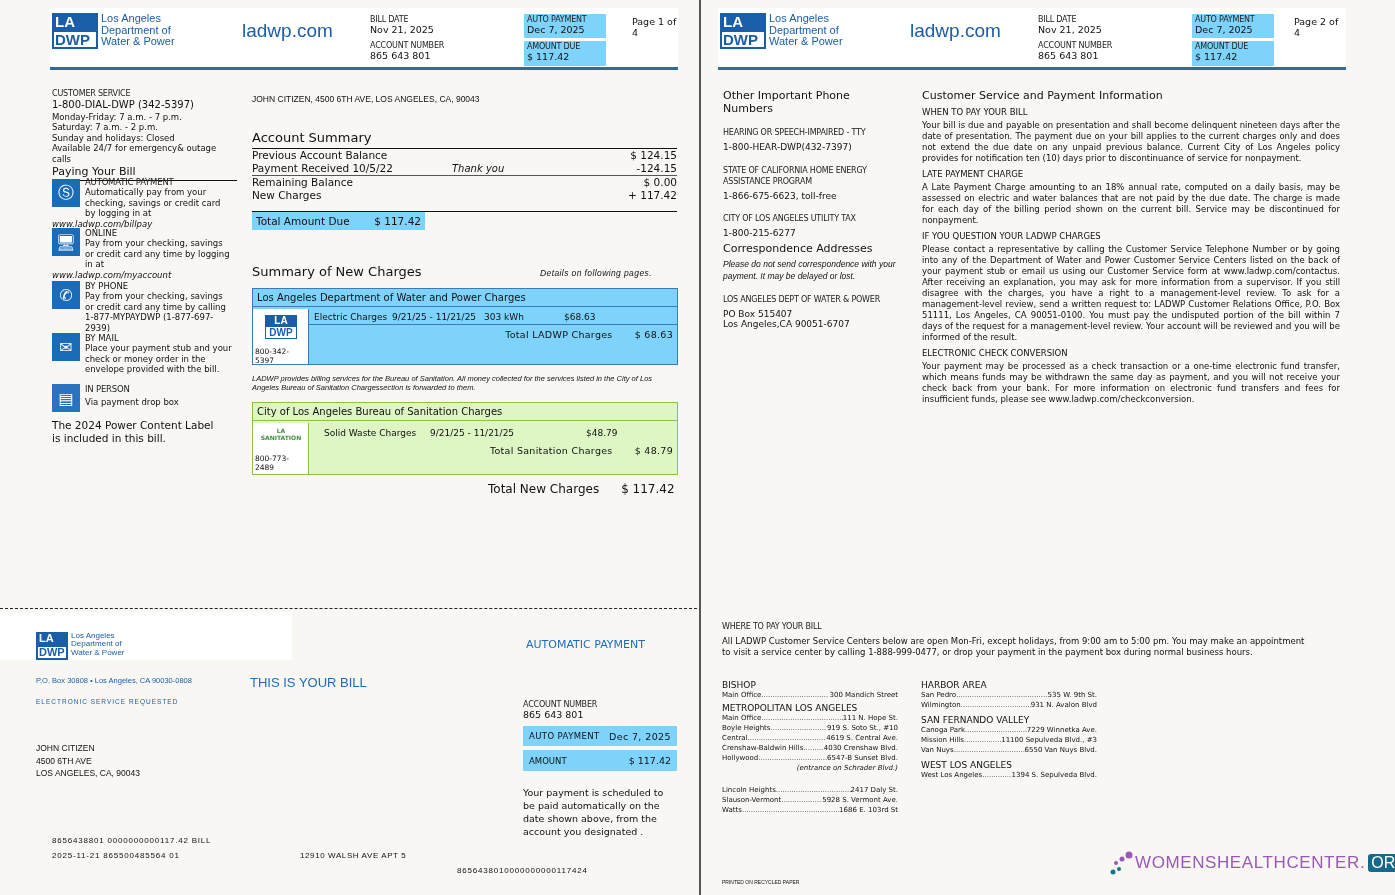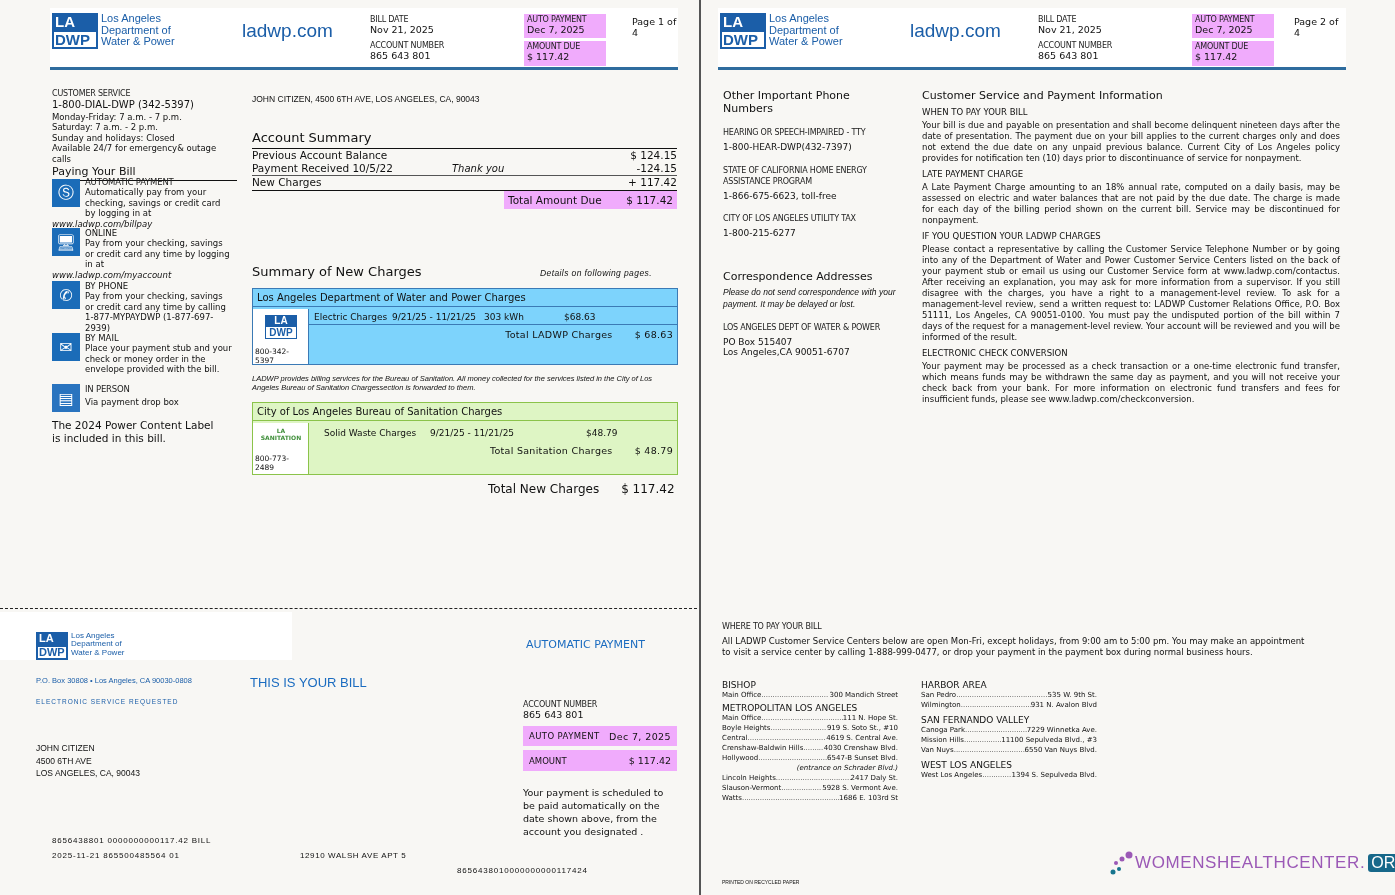--- a/index.html
+++ b/index.html
@@ -9,21 +9,21 @@
 .divider{position:absolute;left:699px;top:0;width:2px;height:895px;background:#555}
 .hdr{position:absolute;top:8px;height:62px;background:#fff;border-bottom:3px solid #2e6c9e}
 .logo{position:absolute;display:flex;align-items:flex-start}
 .logo .mark{background:#1b5ea8;color:#fff;font-weight:bold;font-family:"Liberation Sans",sans-serif;line-height:1;display:flex;flex-direction:column;justify-content:center;padding:1px 3px}
 .logo .mark span{display:block}
 .logo .mark .dwp{background:#fff;color:#1b5ea8;border:2px solid #1b5ea8;padding:0 1px;margin:1px -3px -1px -3px}
 .logo .txt{color:#1b5ea8;font-family:"Liberation Sans",sans-serif;line-height:1.05;margin-left:3px}
 .site{position:absolute;font-family:"Liberation Sans",sans-serif;color:#1b5ea8;font-size:19px}
 .lbl{font-size:8px;color:#222;text-transform:uppercase;letter-spacing:-.2px}
 .val{font-size:9.5px;color:#111}
-.yel{background:#f0abfc}
+.yel{background:#7dd3fc}
 .hl{position:absolute;padding:1px 3px}
 .small{font-size:8.5px;line-height:1.25}
 .h2{font-size:13px;font-family:"DejaVu Sans",sans-serif;color:#111}
 .it{font-style:italic}
 .rule{border-bottom:1.5px solid #111}
 .row{display:flex;justify-content:space-between;font-size:10.5px;line-height:13px}
 .box{position:absolute;border:1.5px solid #3b7ab5}
 .box.green{border-color:#8bc34a}
 .box .head{font-size:10px;padding:3px 4px;border-bottom:1px solid #3b7ab5}
 .box.green .head{border-bottom-color:#8bc34a}
@@ -123,26 +123,31 @@
           <span style="width:200px">Previous Account Balance</span>
           <span class="it" style="flex:1;font-size:10px"></span>
           <span>$ 124.15</span>
         </div>
         <div class="row" style="border-bottom: 1px solid rgb(85, 85, 85);">
           <span style="width:200px">Payment Received 10/5/22</span>
           <span class="it" style="flex:1;font-size:10px">Thank you</span>
           <span>-124.15</span>
         </div>
         <div class="row">
+          <span style="width:200px">Remaining Balance</span>
+          <span class="it" style="flex:1;font-size:10px"></span>
+          <span>$ 0.00</span>
+        </div>
+        <div class="row">
           <span style="width:200px">New Charges</span>
           <span class="it" style="flex:1;font-size:10px"></span>
           <span>+ 117.42</span>
         </div>
       </div>
-    <div style="border-top:1.5px solid #111;margin-top:1px;display:flex;justify-content:flex-end">
+    <div style="border-top:1.5px solid #111;margin-top:9px;display:flex;justify-content:flex-start">
       <div class="yel" style="display:flex;justify-content:space-between;width:173px;padding:3px 4px;font-size:10.5px">
         <span>Total Amount Due</span>
         <span>$ 117.42</span>
       </div>
     </div>
   </div>
 
   <div class="abs h2" style="left:252px;top:264px">Summary of New Charges</div>
   <div class="abs it" style="left:540px;top:268px;font-size:8.5px;font-family:'Liberation Sans',sans-serif;letter-spacing:.4px">Details on following pages.</div>
 
@@ -272,21 +277,21 @@
   </div>
 
   <div class="abs" style="left:22px;top:89px;width:180px">
     <div style="font-size:11px">Other Important Phone Numbers</div>
     <div class="lbl" style="margin-top:13px">HEARING OR SPEECH-IMPAIRED -  TTY</div>
     <div style="font-size:9px;margin-top:5px">1-800-HEAR-DWP(432-7397)</div>
     <div class="lbl" style="margin-top:13px;line-height:11px">STATE OF CALIFORNIA HOME ENERGY ASSISTANCE PROGRAM</div>
     <div style="font-size:9px;margin-top:4px">1-866-675-6623, toll-free</div>
     <div class="lbl" style="margin-top:13px">CITY OF LOS ANGELES UTILITY TAX</div>
     <div style="font-size:9px;margin-top:5px">1-800-215-6277</div>
-    <div style="font-size:11px;margin-top:32px">Correspondence Addresses</div>
+    <div style="font-size:11px;margin-top:4px">Correspondence Addresses</div>
     <div class="it" style="font-size:8.5px;line-height:12px;margin-top:3px;font-family:'Liberation Sans',sans-serif">Please do not send correspondence with your payment. It may be delayed or lost.</div>
     <div class="lbl" style="margin-top:13px">LOS ANGELES DEPT OF WATER &amp; POWER</div>
     <div style="font-size:9px;margin-top:5px">PO Box 515407</div>
     <div style="font-size:9px">Los  Angeles,CA  90051-6707</div>
   </div>
 
   <div class="abs" style="left:221px;top:89px;width:418px">
     <div style="font-size:11px">Customer Service and Payment Information</div>
     <div id="info-sections">
         <div>
@@ -338,21 +343,21 @@
       <div class="loc">
         <span class="n">Crenshaw-Baldwin  Hills</span>
         <span class="dots"></span>
         <span class="a">4030 Crenshaw Blvd.</span>
       </div>
       <div class="loc">
         <span class="n">Hollywood</span>
         <span class="dots"></span>
         <span class="a">6547-B Sunset Blvd.</span>
       </div>
-      <div class="it" style="font-size:7px;text-align:right;line-height:10px;margin-bottom:0">(entrance on Schrader Blvd.)</div>
+      <div class="it" style="font-size:7px;text-align:right;line-height:10px;margin-bottom:12px">(entrance on Schrader Blvd.)</div>
       <div class="loc">
         <span class="n">Lincoln Heights</span>
         <span class="dots"></span>
         <span class="a">2417 Daly St.</span>
       </div>
       <div class="loc">
         <span class="n">Slauson-Vermont</span>
         <span class="dots"></span>
         <span class="a">5928 S.  Vermont Ave.</span>
       </div>

